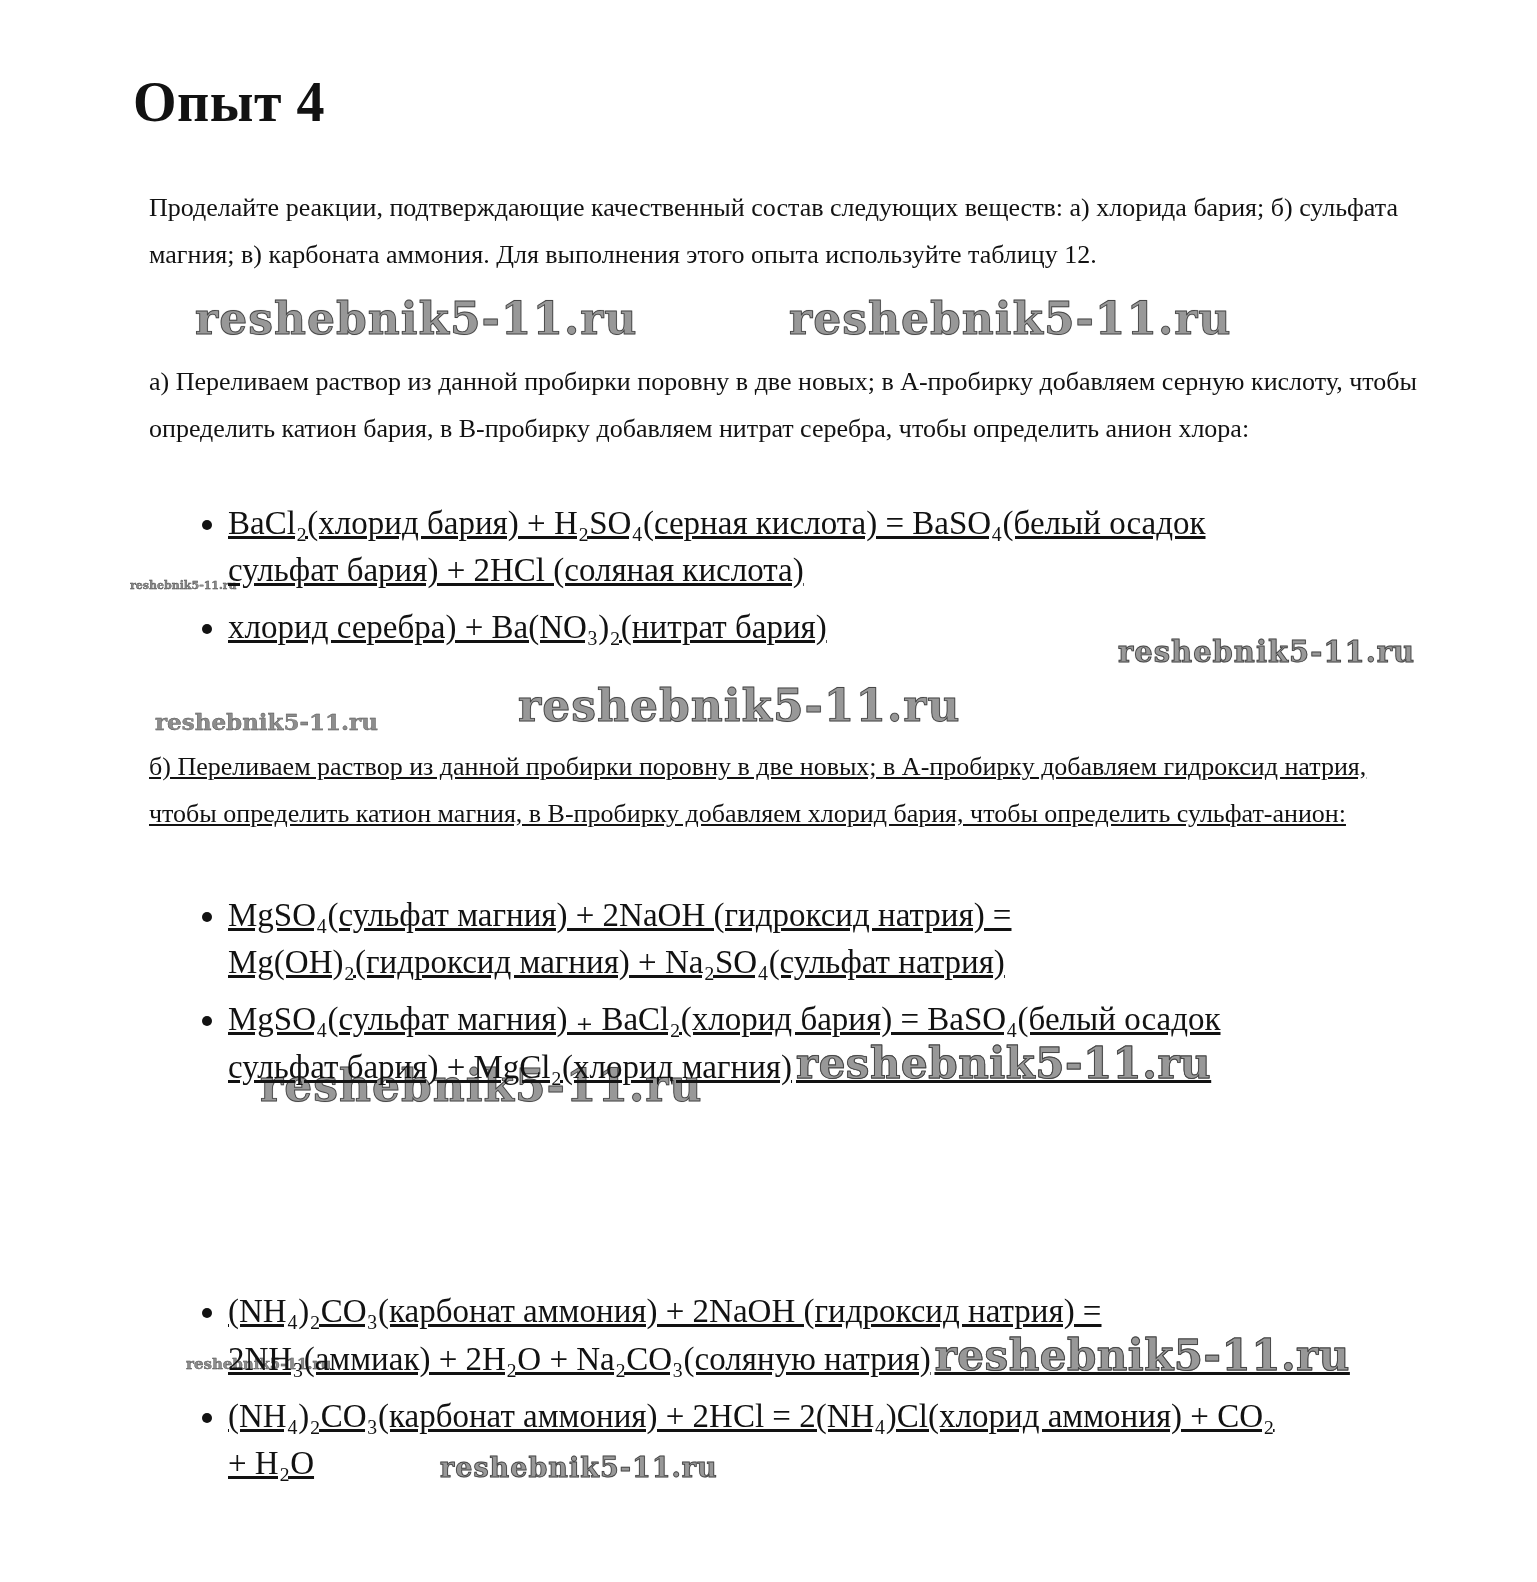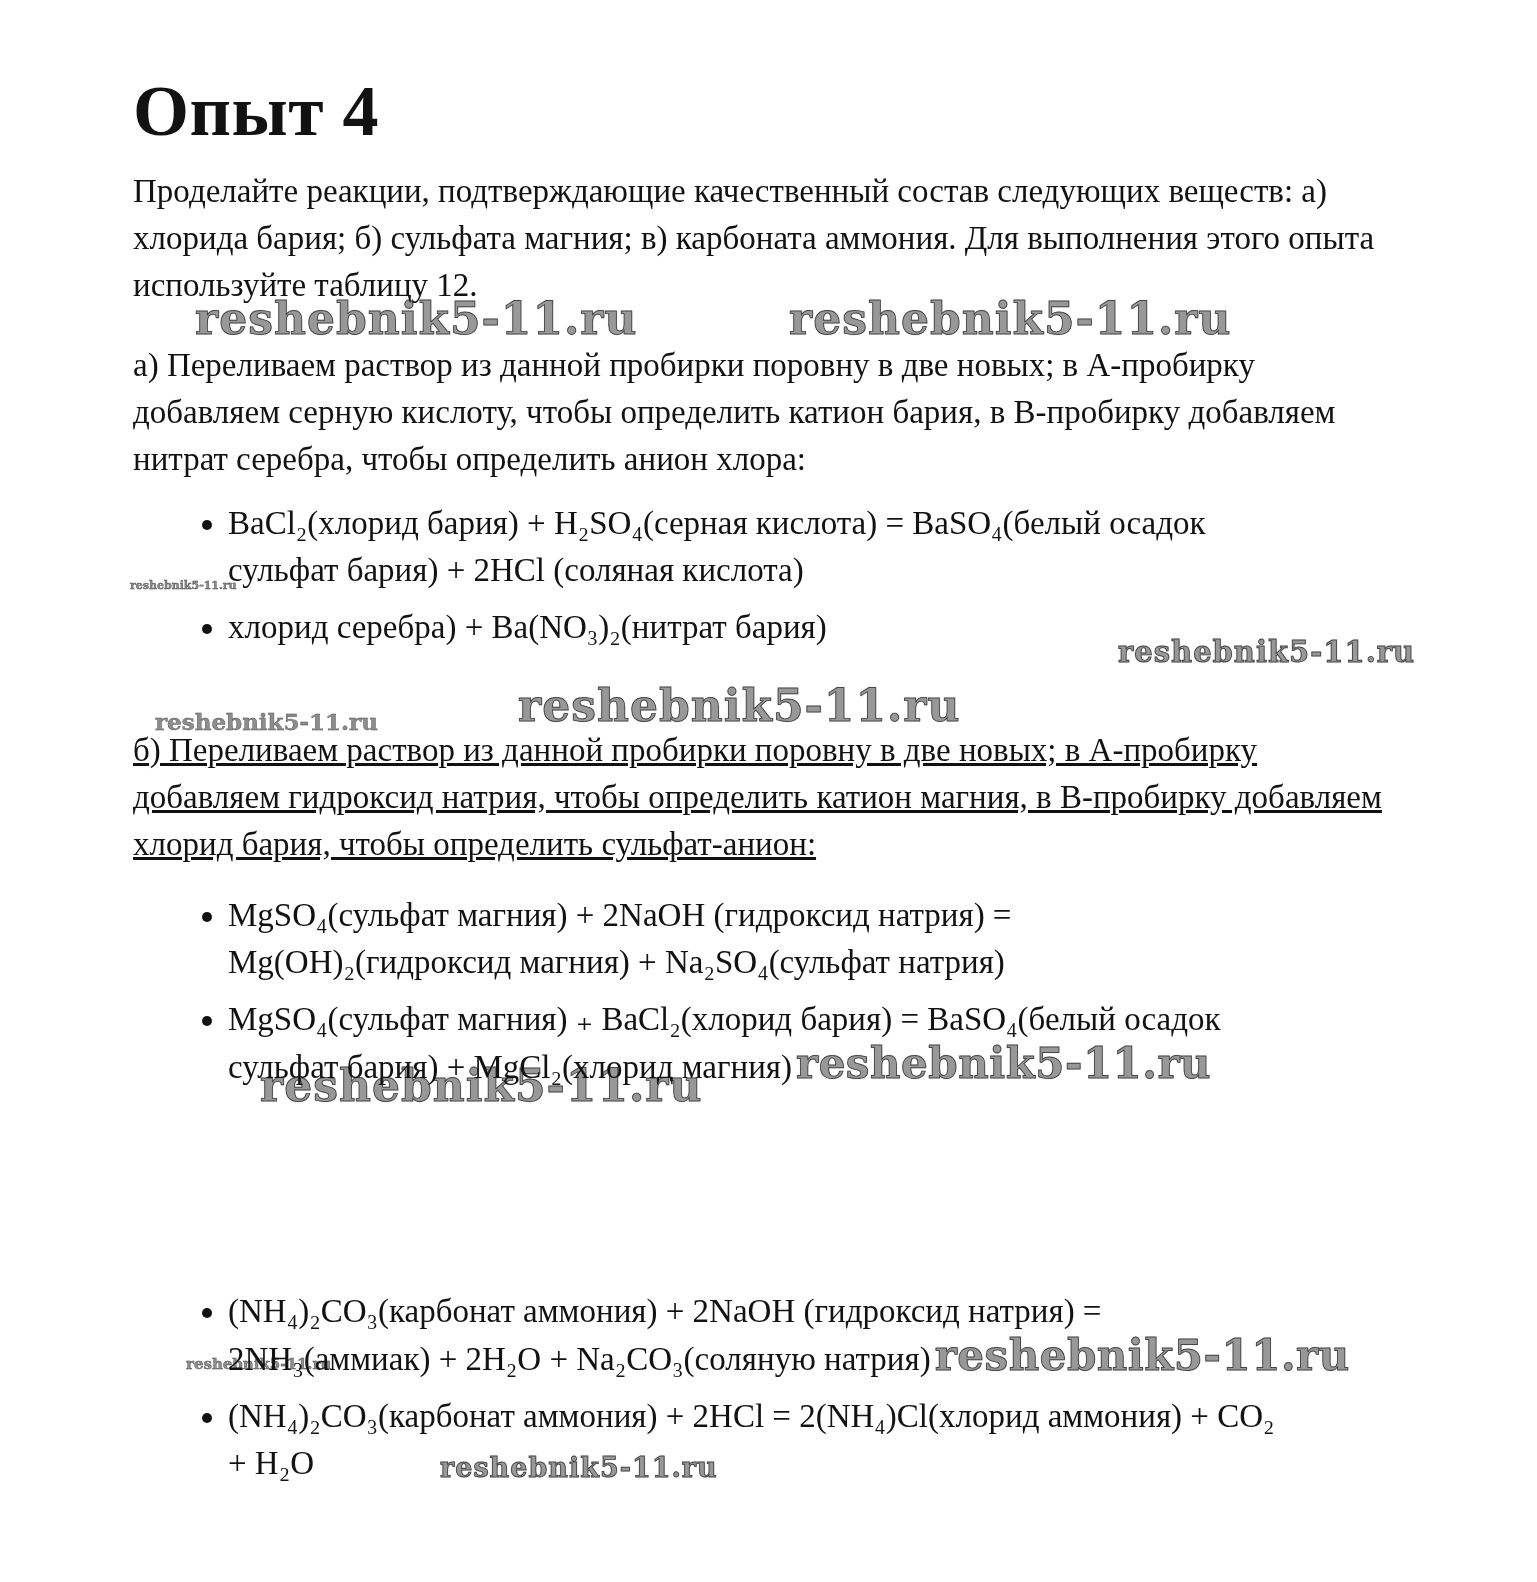--- a/index.html
+++ b/index.html
@@ -8,38 +8,39 @@
     width:1537px;
     height:1582px;
     background:#ffffff;
     font-family:"Liberation Serif","DejaVu Serif",serif;
     color:#121212;
     overflow:hidden;
   }
   .block{position:absolute;left:133px;width:1274px;z-index:2;}
   .title{
     top:70px;
-    font-size:72px;
+    font-size:56px;
     font-weight:bold;
     margin:0;
     letter-spacing:0.5px;
   }
   .para{
-    font-size:33px;
+    font-size:26px;
     line-height:47px;
-    margin:0;
+    margin:16px;
   }
   #intro{top:168px;}
   #para-a{top:342px;}
   #para-b{top:727px;text-decoration:underline;}
   #para-v{top:1117px;}
   .rxn-list{
     margin:0;
     padding:0 0 0 95px;
     list-style:disc;
+    text-decoration:underline;
   }
   .rxn-list li{
     font-size:33px;
     line-height:47px;
     margin:0 0 10px 0;
   }
   #list-a{top:500px;}
   #list-b{top:892px;}
   #list-v{top:1288px;}
   .rline{white-space:nowrap;}

